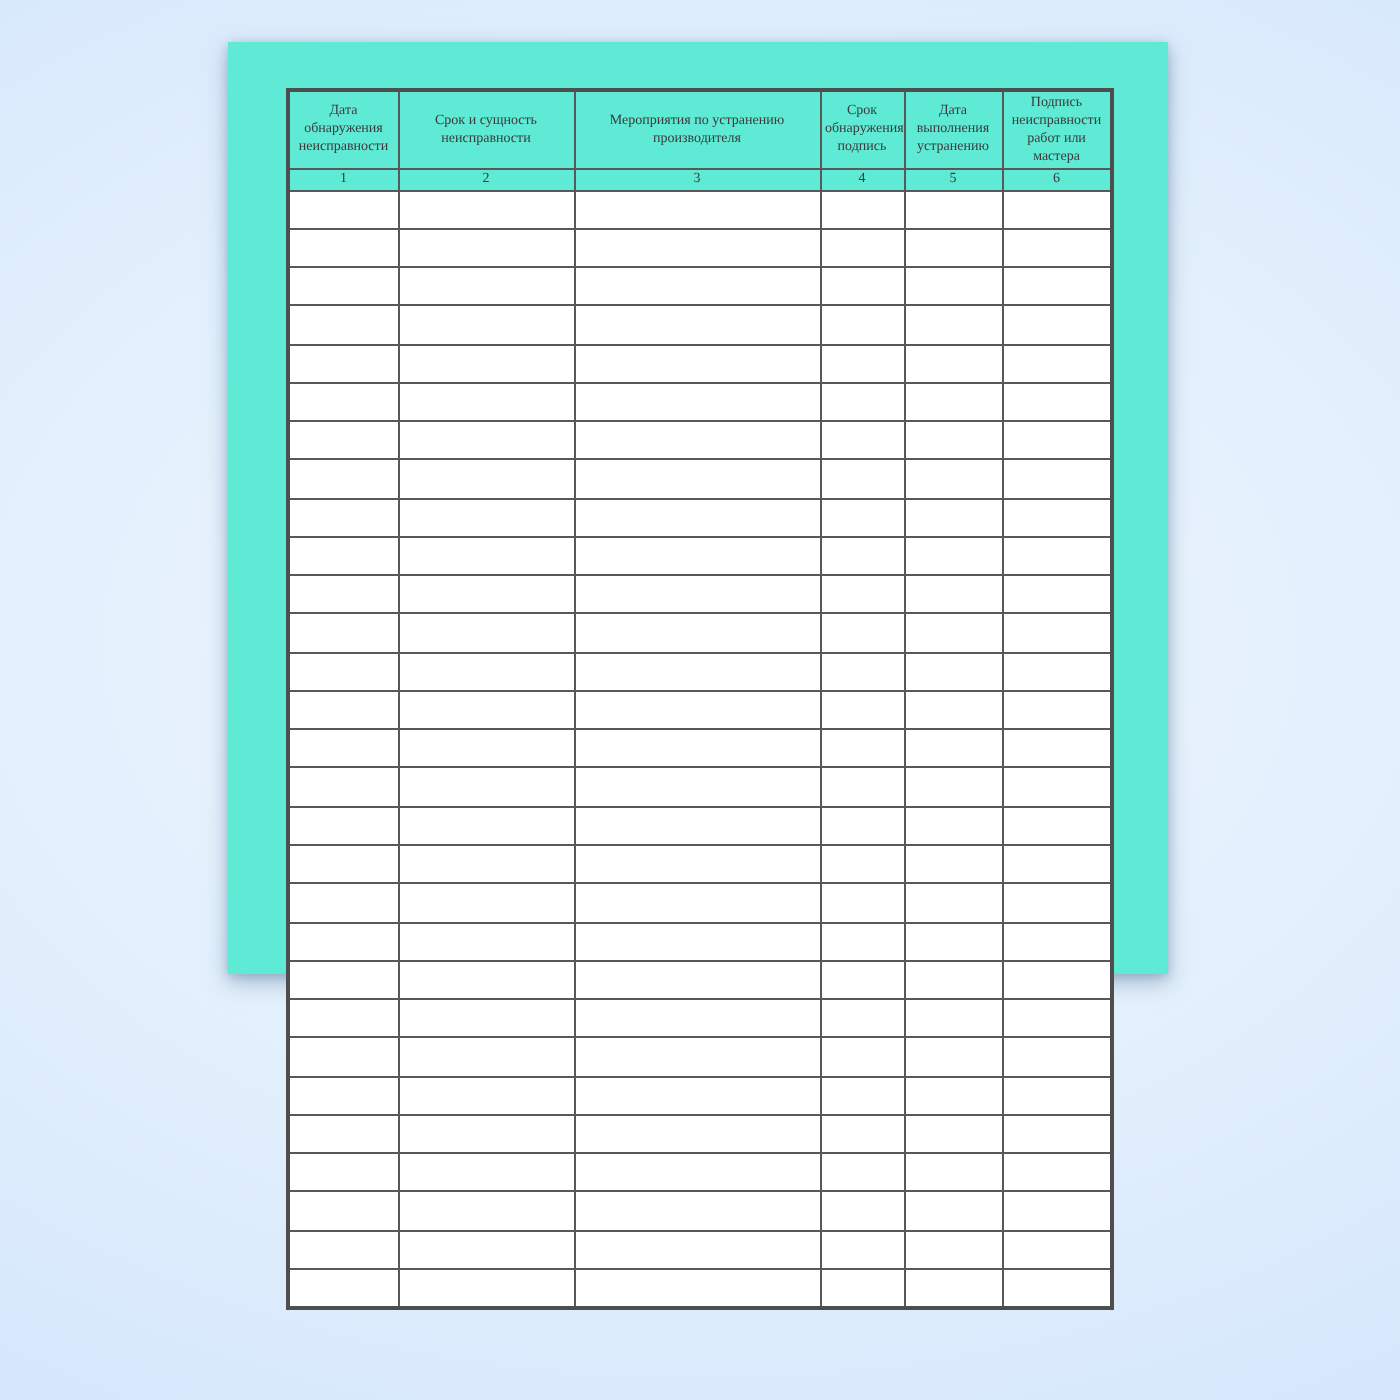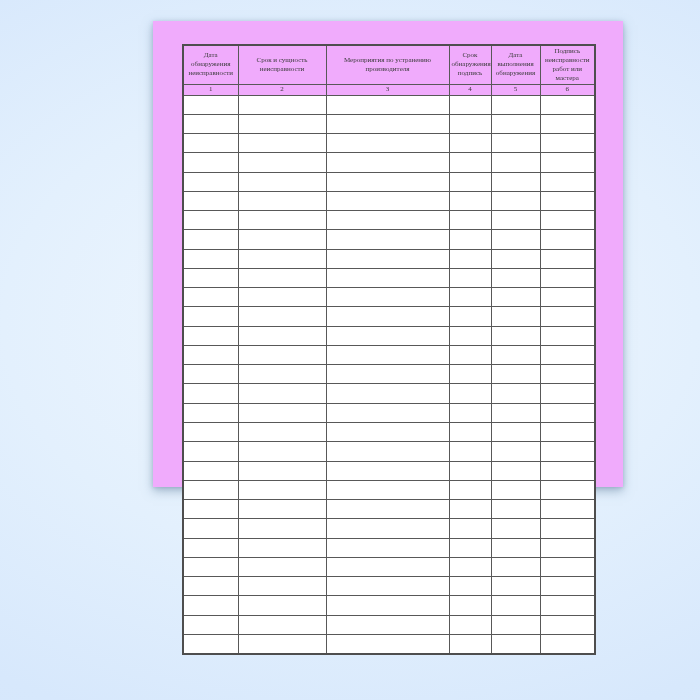--- a/index.html
+++ b/index.html
@@ -18,24 +18,23 @@
   .scene {
     position: absolute;
     inset: 0;
   }
   .paper {
     position: absolute;
     left: 114px;
     top: 21px;
     width: 470px;
     height: 466px;
-    background: #f0abfc;
+    background: #5eead4;
     box-shadow: 0 4px 10px rgba(98, 128, 158, 0.50),
                 0 1px 4px rgba(110, 140, 170, 0.35);
-    margin-left: 39px;
   }
   table.form-table {
     position: absolute;
     left: 29px;
     top: 23px;
     width: 412px;
     border-collapse: collapse;
     table-layout: fixed;
     border: 2px solid #4e4e4e;
   }
@@ -88,21 +87,21 @@
         <col style="width:42px">
         <col style="width:49px">
         <col style="width:55px">
       </colgroup>
       <thead>
         <tr class="header-row">
           <th>Дата обнаружения неисправности</th>
           <th>Срок и сущность неисправности</th>
           <th>Мероприятия по устранению производителя</th>
           <th>Срок обнаружения, подпись</th>
-          <th>Дата выполнения обнаружения</th>
+          <th>Дата выполнения устранению</th>
           <th>Подпись неисправности работ или мастера</th>
         </tr>
         <tr class="number-row">
           <th>1</th>
           <th>2</th>
           <th>3</th>
           <th>4</th>
           <th>5</th>
           <th>6</th>
         </tr>

